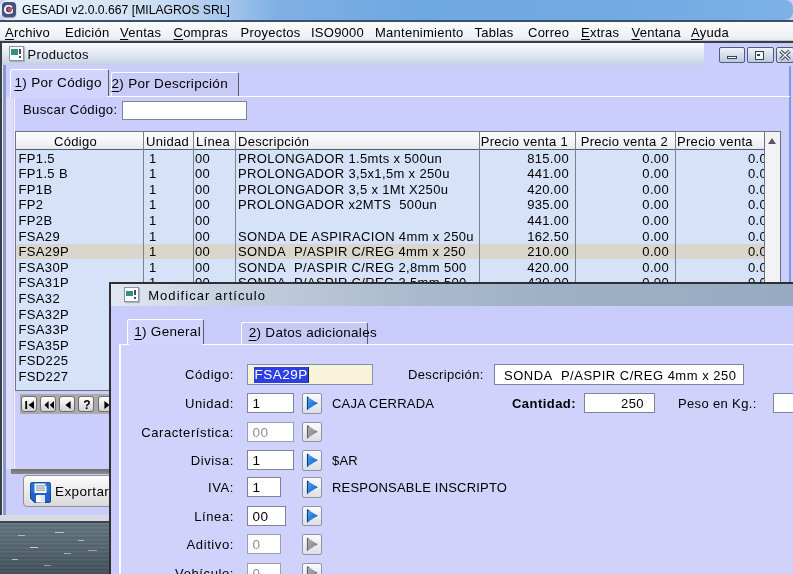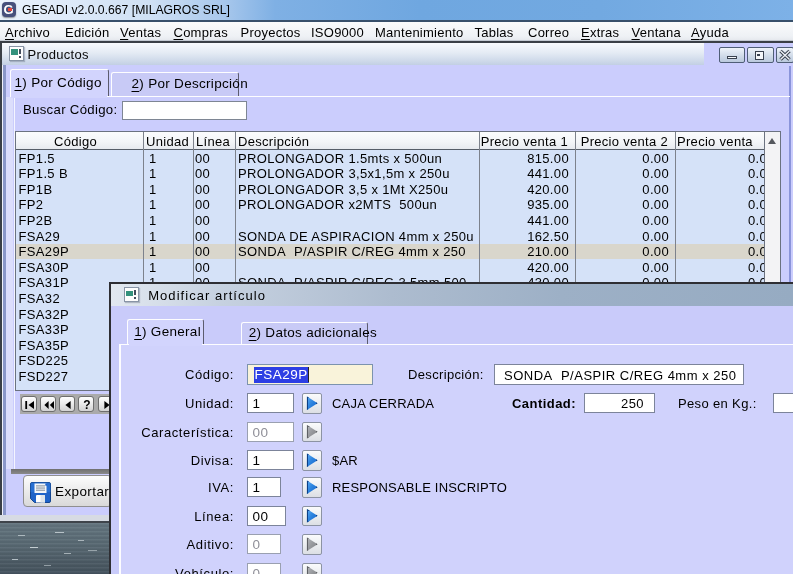--- a/index.html
+++ b/index.html
@@ -1,21 +1,21 @@
 <!DOCTYPE html>
 <html><head><meta charset="utf-8">
 <style>
 * { margin:0; padding:0; box-sizing:border-box; }
 html,body { width:793px; height:574px; overflow:hidden; }
 #screen { position:absolute; left:0; top:0; width:793px; height:574px;
   font-family:"Liberation Sans",sans-serif; font-size:13px; color:#000;
   background:#cbcdfd; overflow:hidden; letter-spacing:0.3px; }
 
 #titlebar { position:absolute; left:0; top:0; width:793px; height:19.5px;
-  background:linear-gradient(90deg,#eaf2fc 0px,#dfebf9 60px,#cfe0f4 150px,#a7c7ec 225px,#7fb0e4 275px,#6fa7e0 420px,#72a9e1 600px,#7db1e7 793px); }
+  background:linear-gradient(90deg,#eaf2fc 0px,#dfebf9 60px,#cfe0f4 150px,#a7c7ec 225px,#7fb0e4 275px,#6fa7e0 420px,#72a9e1 600px,#7db1e7 793px);border-radius:8px; }
 #titlebar .tline { position:absolute; left:0; top:19.5px; width:793px; height:2px; background:#38506b; }
 #appicon { position:absolute; left:1.5px; top:1.5px; width:14px; height:15px; border-radius:4px;
   background:#46507c; box-shadow:0 1px 1.5px rgba(0,0,0,.4); }
 #appicon .g { position:absolute; left:0; top:0; width:14px; height:15px; color:#fff; font-weight:bold;
   font-size:13px; line-height:15px; text-align:center; font-family:"Liberation Sans",sans-serif; letter-spacing:0; }
 #appicon .b { position:absolute; left:6.6px; top:6.2px; width:3.6px; height:3.2px; background:#e8453c; }
 #apptitle { position:absolute; left:22px; top:3.2px; font-size:12.2px; letter-spacing:0px; color:#000; }
 #menubar { position:absolute; left:0; top:21.5px; width:793px; height:19px;
   background:linear-gradient(180deg,#fafbfc,#eef1f5 80%,#e6e9ee); border-bottom:1px solid #c3c9d2; }
 .mi { position:absolute; top:3px; font-size:13px; letter-spacing:0.25px; }
@@ -41,21 +41,21 @@
 
 .tab { position:absolute; border-top:1.4px solid #fdfdff; border-left:1.4px solid #fdfdff;
   border-right:1.4px solid #5c5c6e; border-radius:2.5px 2.5px 0 0; }
 .tab.active { background:#d2d4fd; }
 .tab.inactive { background:#c8caf6; }
 .tab span { position:absolute; white-space:nowrap; font-size:13.5px; letter-spacing:0.3px; }
 .tab u { text-underline-offset:2.5px; text-decoration-thickness:1px; }
 #ptab1 { left:9.5px; top:68.5px; width:99px; height:27px; z-index:3; }
 #ptab1 span { left:4px; top:5px; }
 #ptab2 { left:110.5px; top:71.5px; width:128px; height:24px; z-index:2; }
-#ptab2 span { left:20px; top:3px; }
+#ptab2 span { left:0; top:3px; }
 #ppageline { position:absolute; left:9.5px; top:95.5px; width:780px; height:1.4px; background:#fdfdff; z-index:1; }
 #ppatch { position:absolute; left:11px; top:95px; width:96px; height:2.5px; background:#d2d4fd; z-index:3; }
 #ppageright { position:absolute; left:789px; top:66px; width:2.2px; height:219px; background:#8a94da; }
 #ppageleftw { position:absolute; left:6.2px; top:96.5px; width:7.3px; height:372px; background:#dcdefc; }
 #lstrip1 { position:absolute; left:1.6px; top:65px; width:1.6px; height:450px; background:#eef0fb; }
 #lstrip2 { position:absolute; left:3.2px; top:65px; width:3px; height:450px; background:#8a97c9; }
 #lstrip3 { position:absolute; left:13.5px; top:96.5px; width:1.7px; height:372px; background:#f4f5ff; }
 
 #buscarlab { position:absolute; left:23px; top:102px; font-size:13.2px; letter-spacing:0.3px; }
 #buscarbox { position:absolute; left:122px; top:100.5px; width:125px; height:19.5px; background:#fff; border:1px solid #7e8694; }
@@ -277,20 +277,21 @@
         <span class="c2">00</span>
         <span class="c3">SONDA&nbsp; P/ASPIR C/REG 4mm x 250</span>
         <span class="c4">210.00</span>
         <span class="c5">0.00</span>
         <span class="c6">0.0</span>
       </div>
 <div class="grow" style="top:127.7px">
         <span class="c0">FSA30P</span>
         <span class="c1">1</span>
         <span class="c2">00</span>
+        <span class="c3">SONDA&nbsp; P/ASPIR C/REG 2,8mm 500</span>
         <span class="c4">420.00</span>
         <span class="c5">0.00</span>
         <span class="c6">0.0</span>
       </div>
 <div class="grow" style="top:143.3px">
         <span class="c0">FSA31P</span>
         <span class="c1">1</span>
         <span class="c2">00</span>
         <span class="c3">SONDA&nbsp; P/ASPIR C/REG 3,5mm 500</span>
         <span class="c4">430.00</span>

